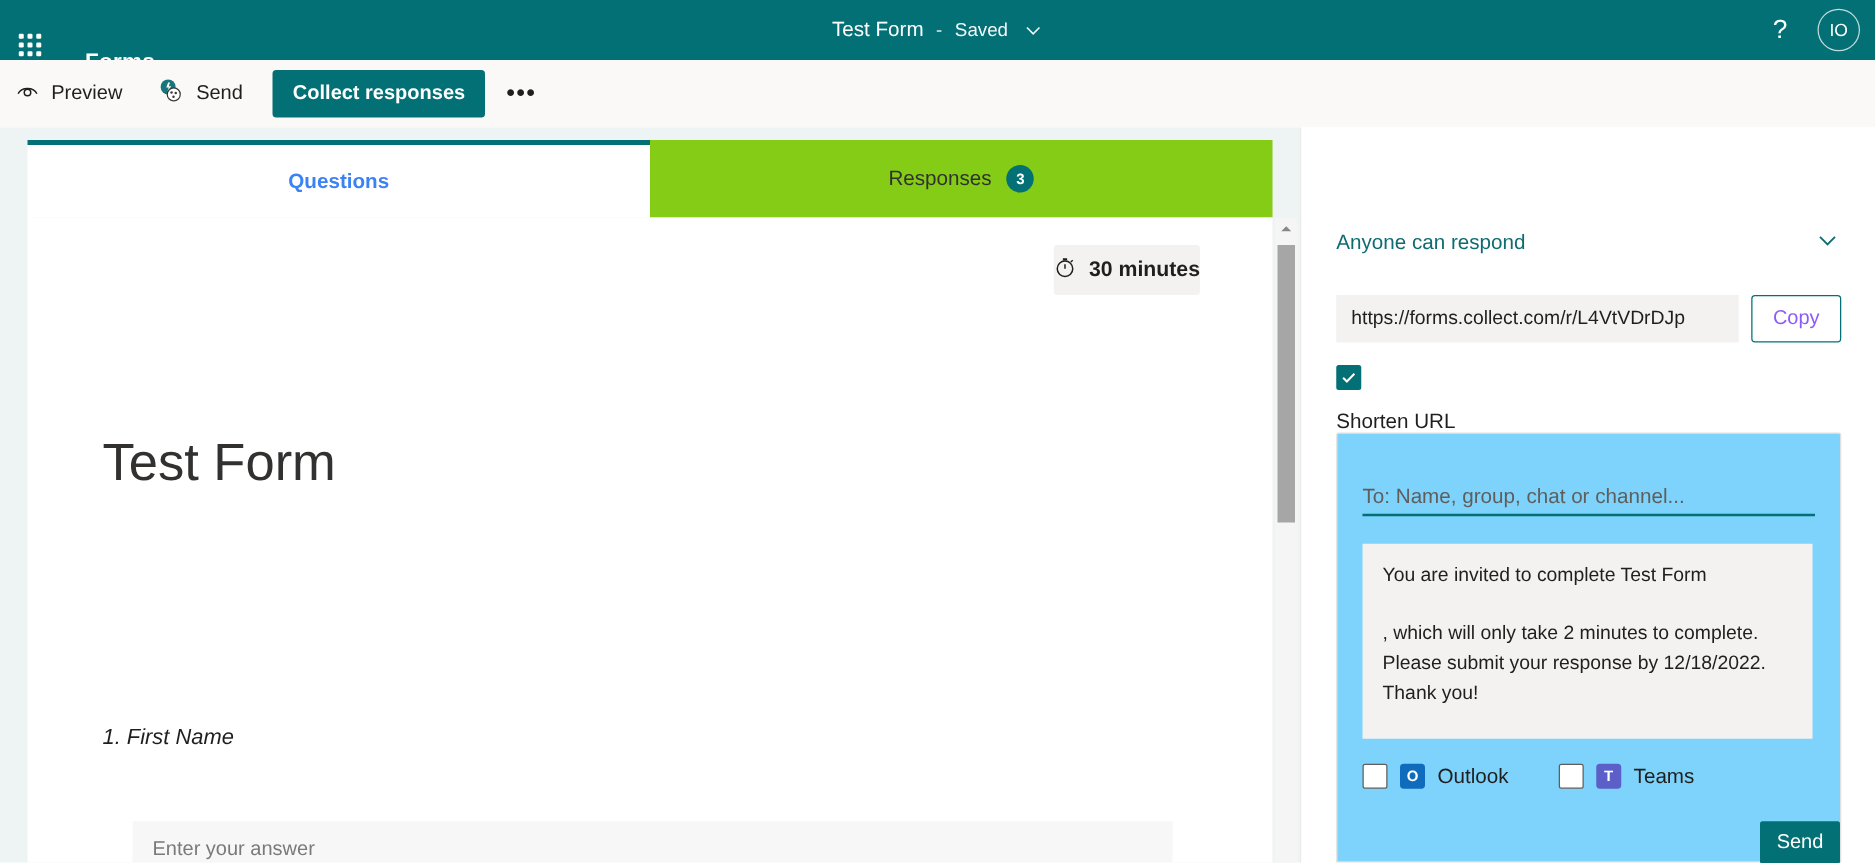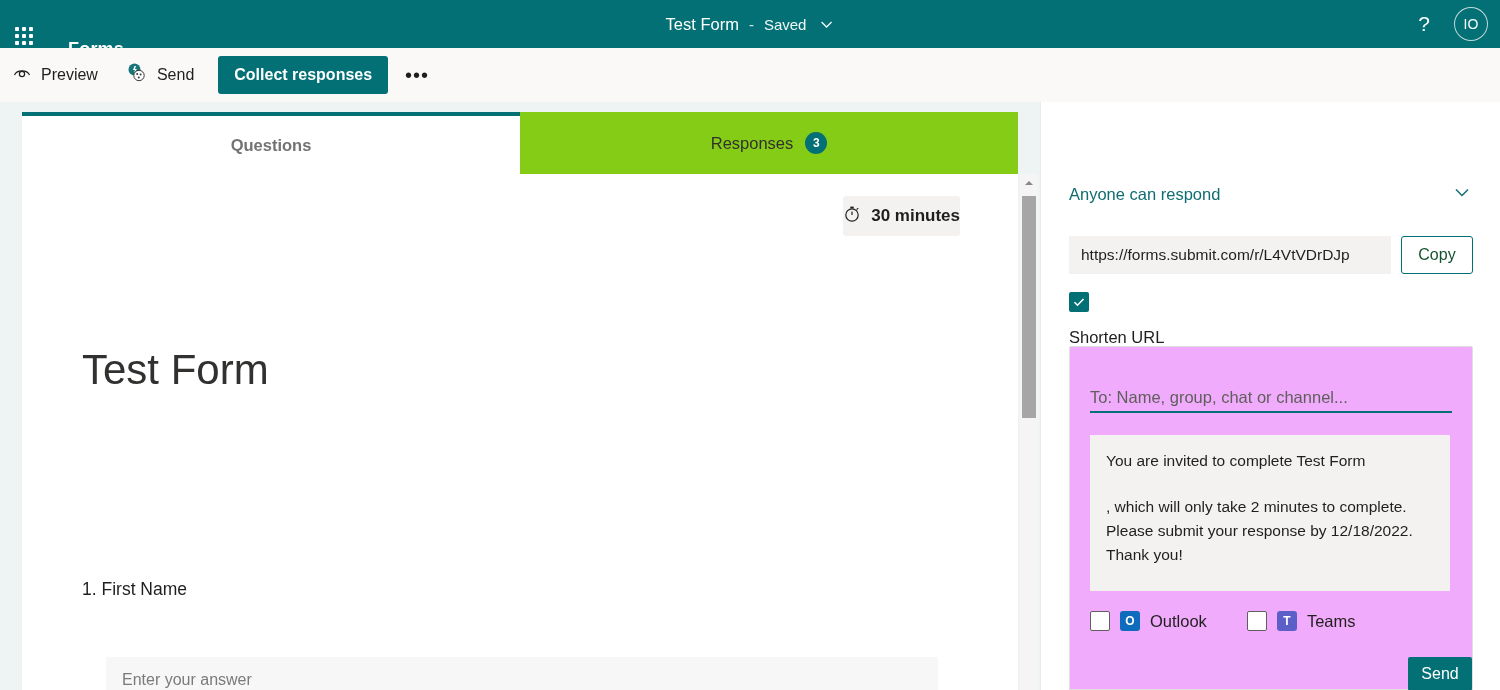--- a/index.html
+++ b/index.html
@@ -94,21 +94,21 @@
     position: absolute; left: 22px; top: 10px;
     width: 996px; height: 62px;
     display: flex;
   }
   .tab {
     flex: 1; height: 62px;
     display: flex; align-items: center; justify-content: center;
     gap: 12px; font-size: 16.5px; cursor: pointer; position: relative;
   }
   .tab.active {
-    background: #ffffff; color: #737373; font-weight: bold;
+    background: #ffffff; color: #3b82f6; font-weight: bold;
     border-top: 4px solid #037075;
   }
   .tab.inactive { background: #84cc16; color: #323130; }
   .tab-badge {
     background: #037075; color: #ffffff; font-size: 12px; font-weight: bold;
     min-width: 22px; height: 22px; border-radius: 11px;
     display: flex; align-items: center; justify-content: center; padding: 0 6px;
   }
   #form-canvas {
     position: absolute; left: 22px; top: 72px;
@@ -121,21 +121,21 @@
     height: 40px; padding: 0 0;
     display: flex; align-items: center; gap: 10px;
     font-size: 17px; font-weight: bold; color: #201f1e;
   }
   #form-title {
     position: absolute; left: 60px; top: 172px;
     font-size: 42px; color: #323130; font-weight: normal;
   }
   #q1-label {
     position: absolute; left: 60px; top: 405px;
-    font-size: 17.5px; color: #201f1e;
+    font-size: 17.5px; color: #201f1e; font-style: italic;
   }
   #q1-input {
     position: absolute; left: 84px; top: 483px;
     width: 832px; height: 46px;
     background: #f7f7f7;
     display: flex; align-items: center; padding-left: 16px;
     color: #7a7a7a; font-size: 16px;
   }
 
   
@@ -179,40 +179,40 @@
   }
   #link-box {
     flex: 1; height: 38px; background: #f3f2f1;
     display: flex; align-items: center; padding: 0 12px;
     font-size: 15.5px; color: #201f1e; overflow: hidden; white-space: nowrap;
   }
   #copy-btn {
     width: 72px; height: 38px;
     border: 1px solid #037075; border-radius: 3px;
     display: flex; align-items: center; justify-content: center;
-    color: #14532d; font-size: 16px; background: #ffffff; cursor: pointer;
+    color: #8b5cf6; font-size: 16px; background: #ffffff; cursor: pointer;
   }
   #shorten-row {
     position: absolute; left: 28px; top: 190px;
     display: flex; align-items: flex-start; gap: 16px; flex-direction: column;
   }
   .cb {
     width: 20px; height: 20px; border-radius: 2px;
     display: flex; align-items: center; justify-content: center;
     cursor: pointer;
   }
   .cb.checked { background: #037075; }
   .cb.unchecked { border: 1px solid #605e5c; background: #ffffff; }
   #shorten-label { font-size: 16.5px; color: #201f1e; }
 
   #invite-card {
     position: absolute; left: 28px; top: 244px;
     width: 404px; height: 344px;
     border: 1px solid #e1dfdd; border-top-left-radius: 2px; border-top-right-radius: 2px;
-    background: #f0abfc;
+    background: #7dd3fc;
   }
   #to-field {
     position: absolute; left: 20px; top: 28px;
     width: 362px; height: 38px;
     border-bottom: 2px solid #037075;
     display: flex; align-items: flex-end; padding-bottom: 4px;
     color: #605e5c; font-size: 16.5px; cursor: text;
   }
   #message-box {
     position: absolute; left: 20px; top: 88px;
@@ -362,21 +362,21 @@
   <div id="audience-row">
     <span>Anyone can respond</span>
     <span>
       <svg width="22" height="22" viewBox="0 0 22 22">
           <path d="M5 8.5 L11 14.5 L17 8.5" fill="none" stroke="#0f6c70" stroke-width="1.5"></path>
         </svg>
     </span>
   </div>
 
   <div id="link-row">
-    <div id="link-box">https://forms.submit.com/r/L4VtVDrDJp</div>
+    <div id="link-box">https://forms.collect.com/r/L4VtVDrDJp</div>
     <div id="copy-btn">Copy</div>
   </div>
 
   <div id="shorten-row">
     <span class="cb checked">
       <svg width="14" height="14" viewBox="0 0 14 14">
           <path d="M2.5 7.2 L5.5 10.2 L11.5 4" fill="none" stroke="#ffffff" stroke-width="1.6"></path>
         </svg>
     </span>
     <span id="shorten-label">Shorten URL</span>

